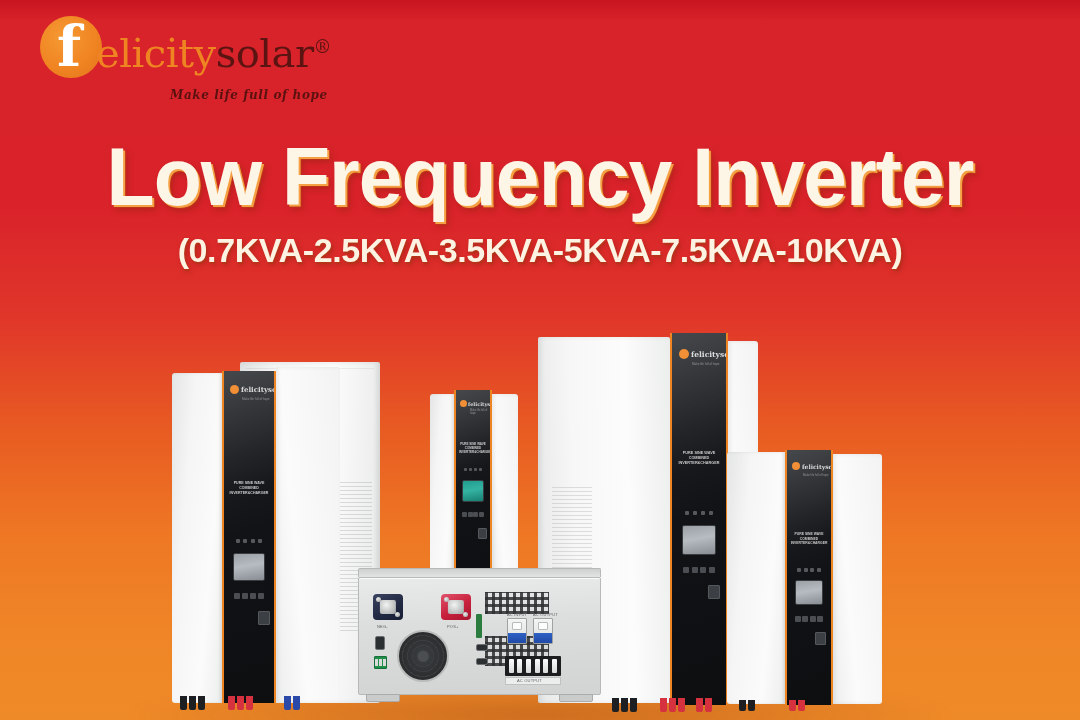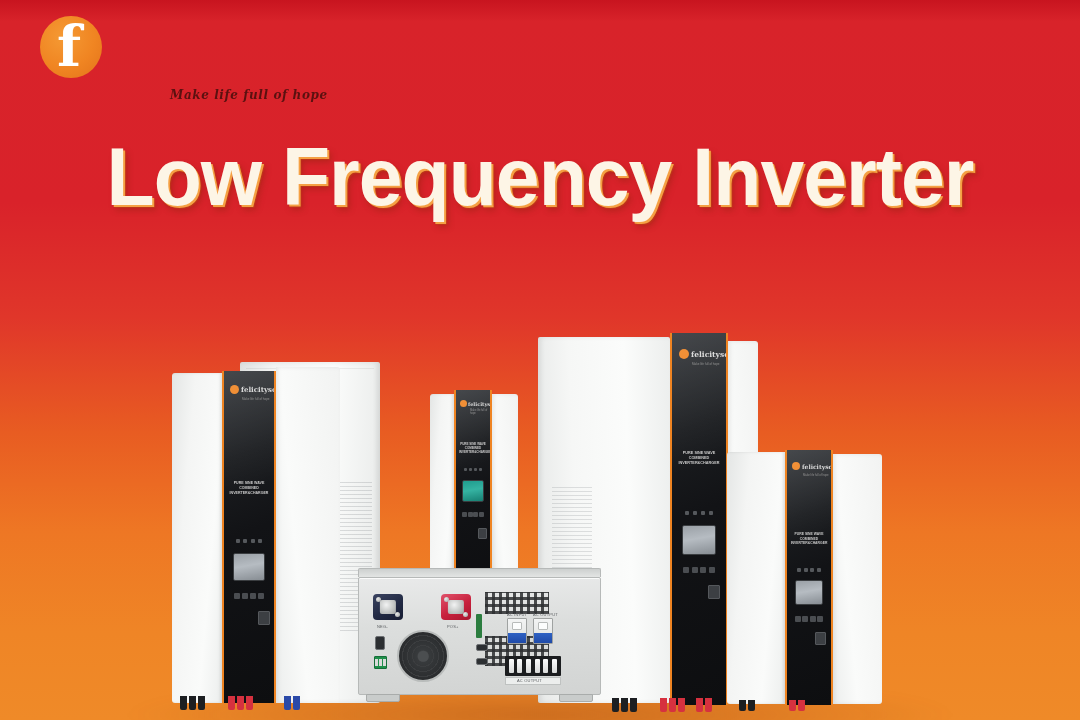--- a/index.html
+++ b/index.html
@@ -217,25 +217,27 @@
 </style>
 </head>
 <body>
 
 <div id="banner">
 
   <div id="logo">
     <div class="logo-row">
       <div class="logo-mark"></div>
       <div class="logo-f">f</div>
+      <div class="logo-word"><span class="p1">elicity</span><span class="p2">solar</span><span class="reg">®</span></div>
     </div>
     <div class="logo-tag">Make life full of hope</div>
   </div>
 
   <div id="headline">Low Frequency Inverter</div>
+  <div id="subline">(0.7KVA-2.5KVA-3.5KVA-5KVA-7.5KVA-10KVA)</div>
 
   <div id="products">
 
     <div class="shadow-ground"></div>
 
     <div class="unit" style="left:172px; top:363px; width:208px; height:340px;">
 
       <div style="position:absolute; left:68px; top:-1px; width:140px; height:341px;
                   background:linear-gradient(92deg,#dfe1e0 0%,#f3f4f3 22%,#fbfcfb 62%,#e8eae9 100%);
                   border-radius:2px; box-shadow:inset -3px 0 5px rgba(0,0,0,0.10);">

